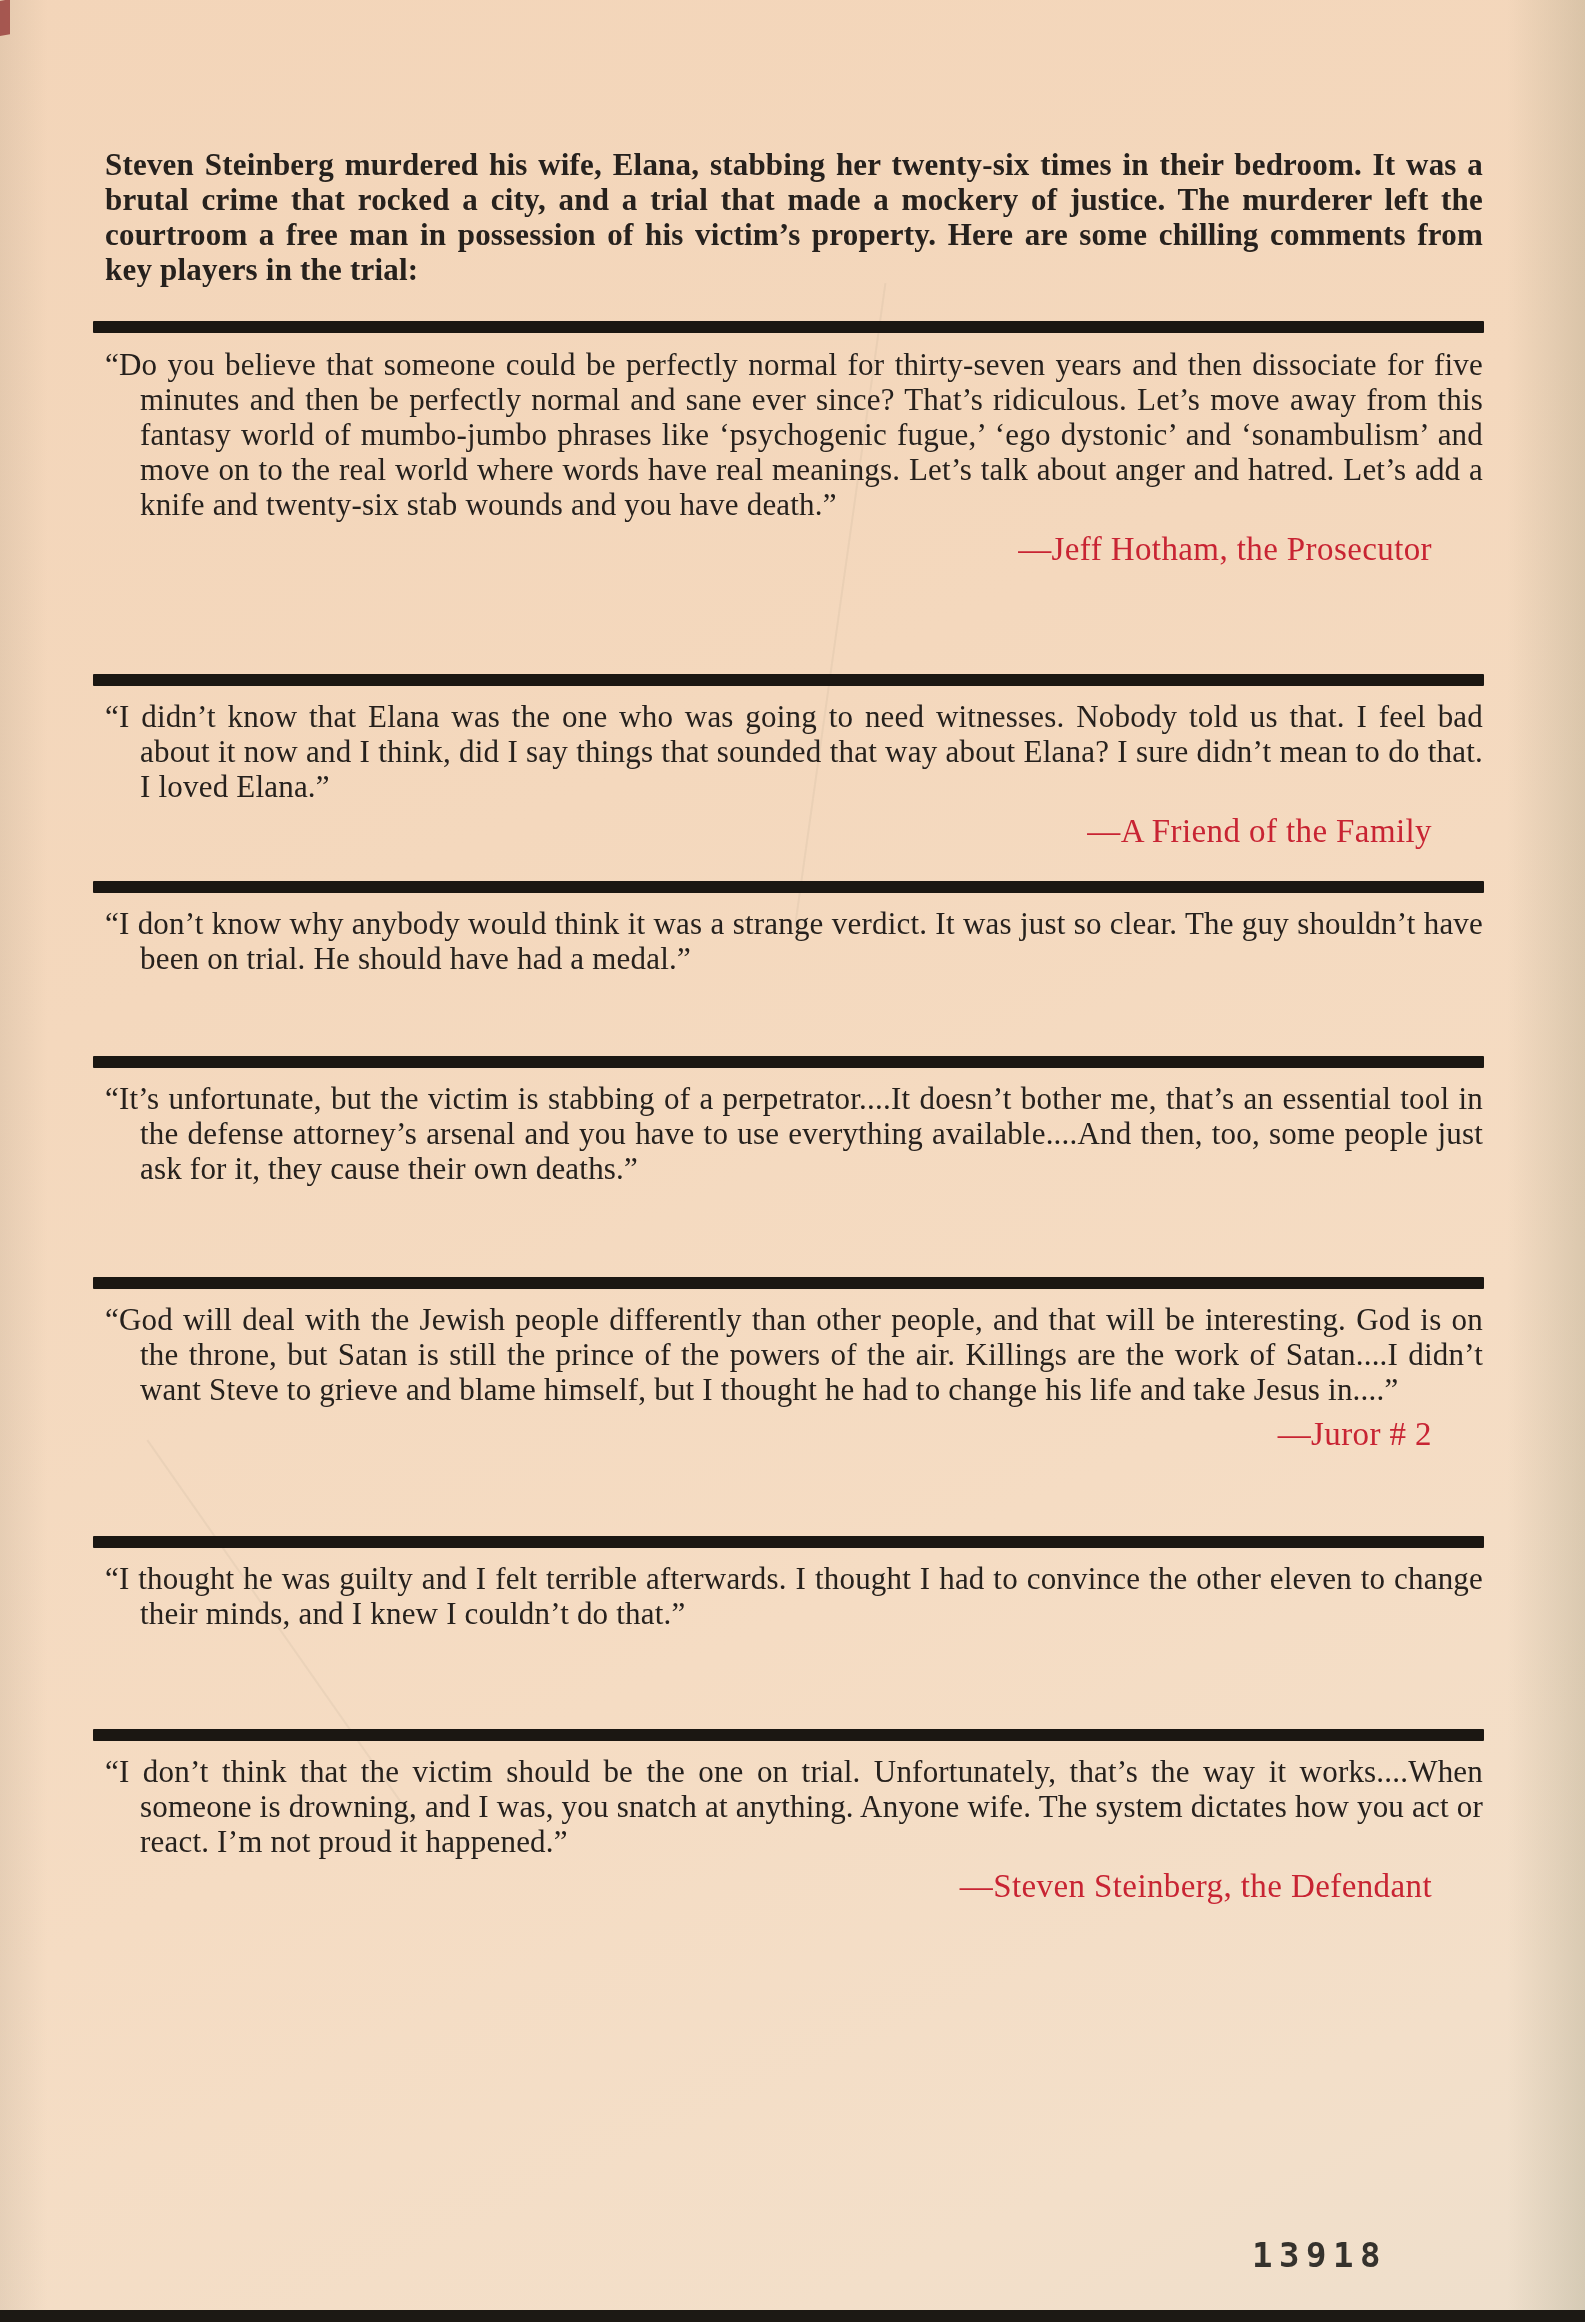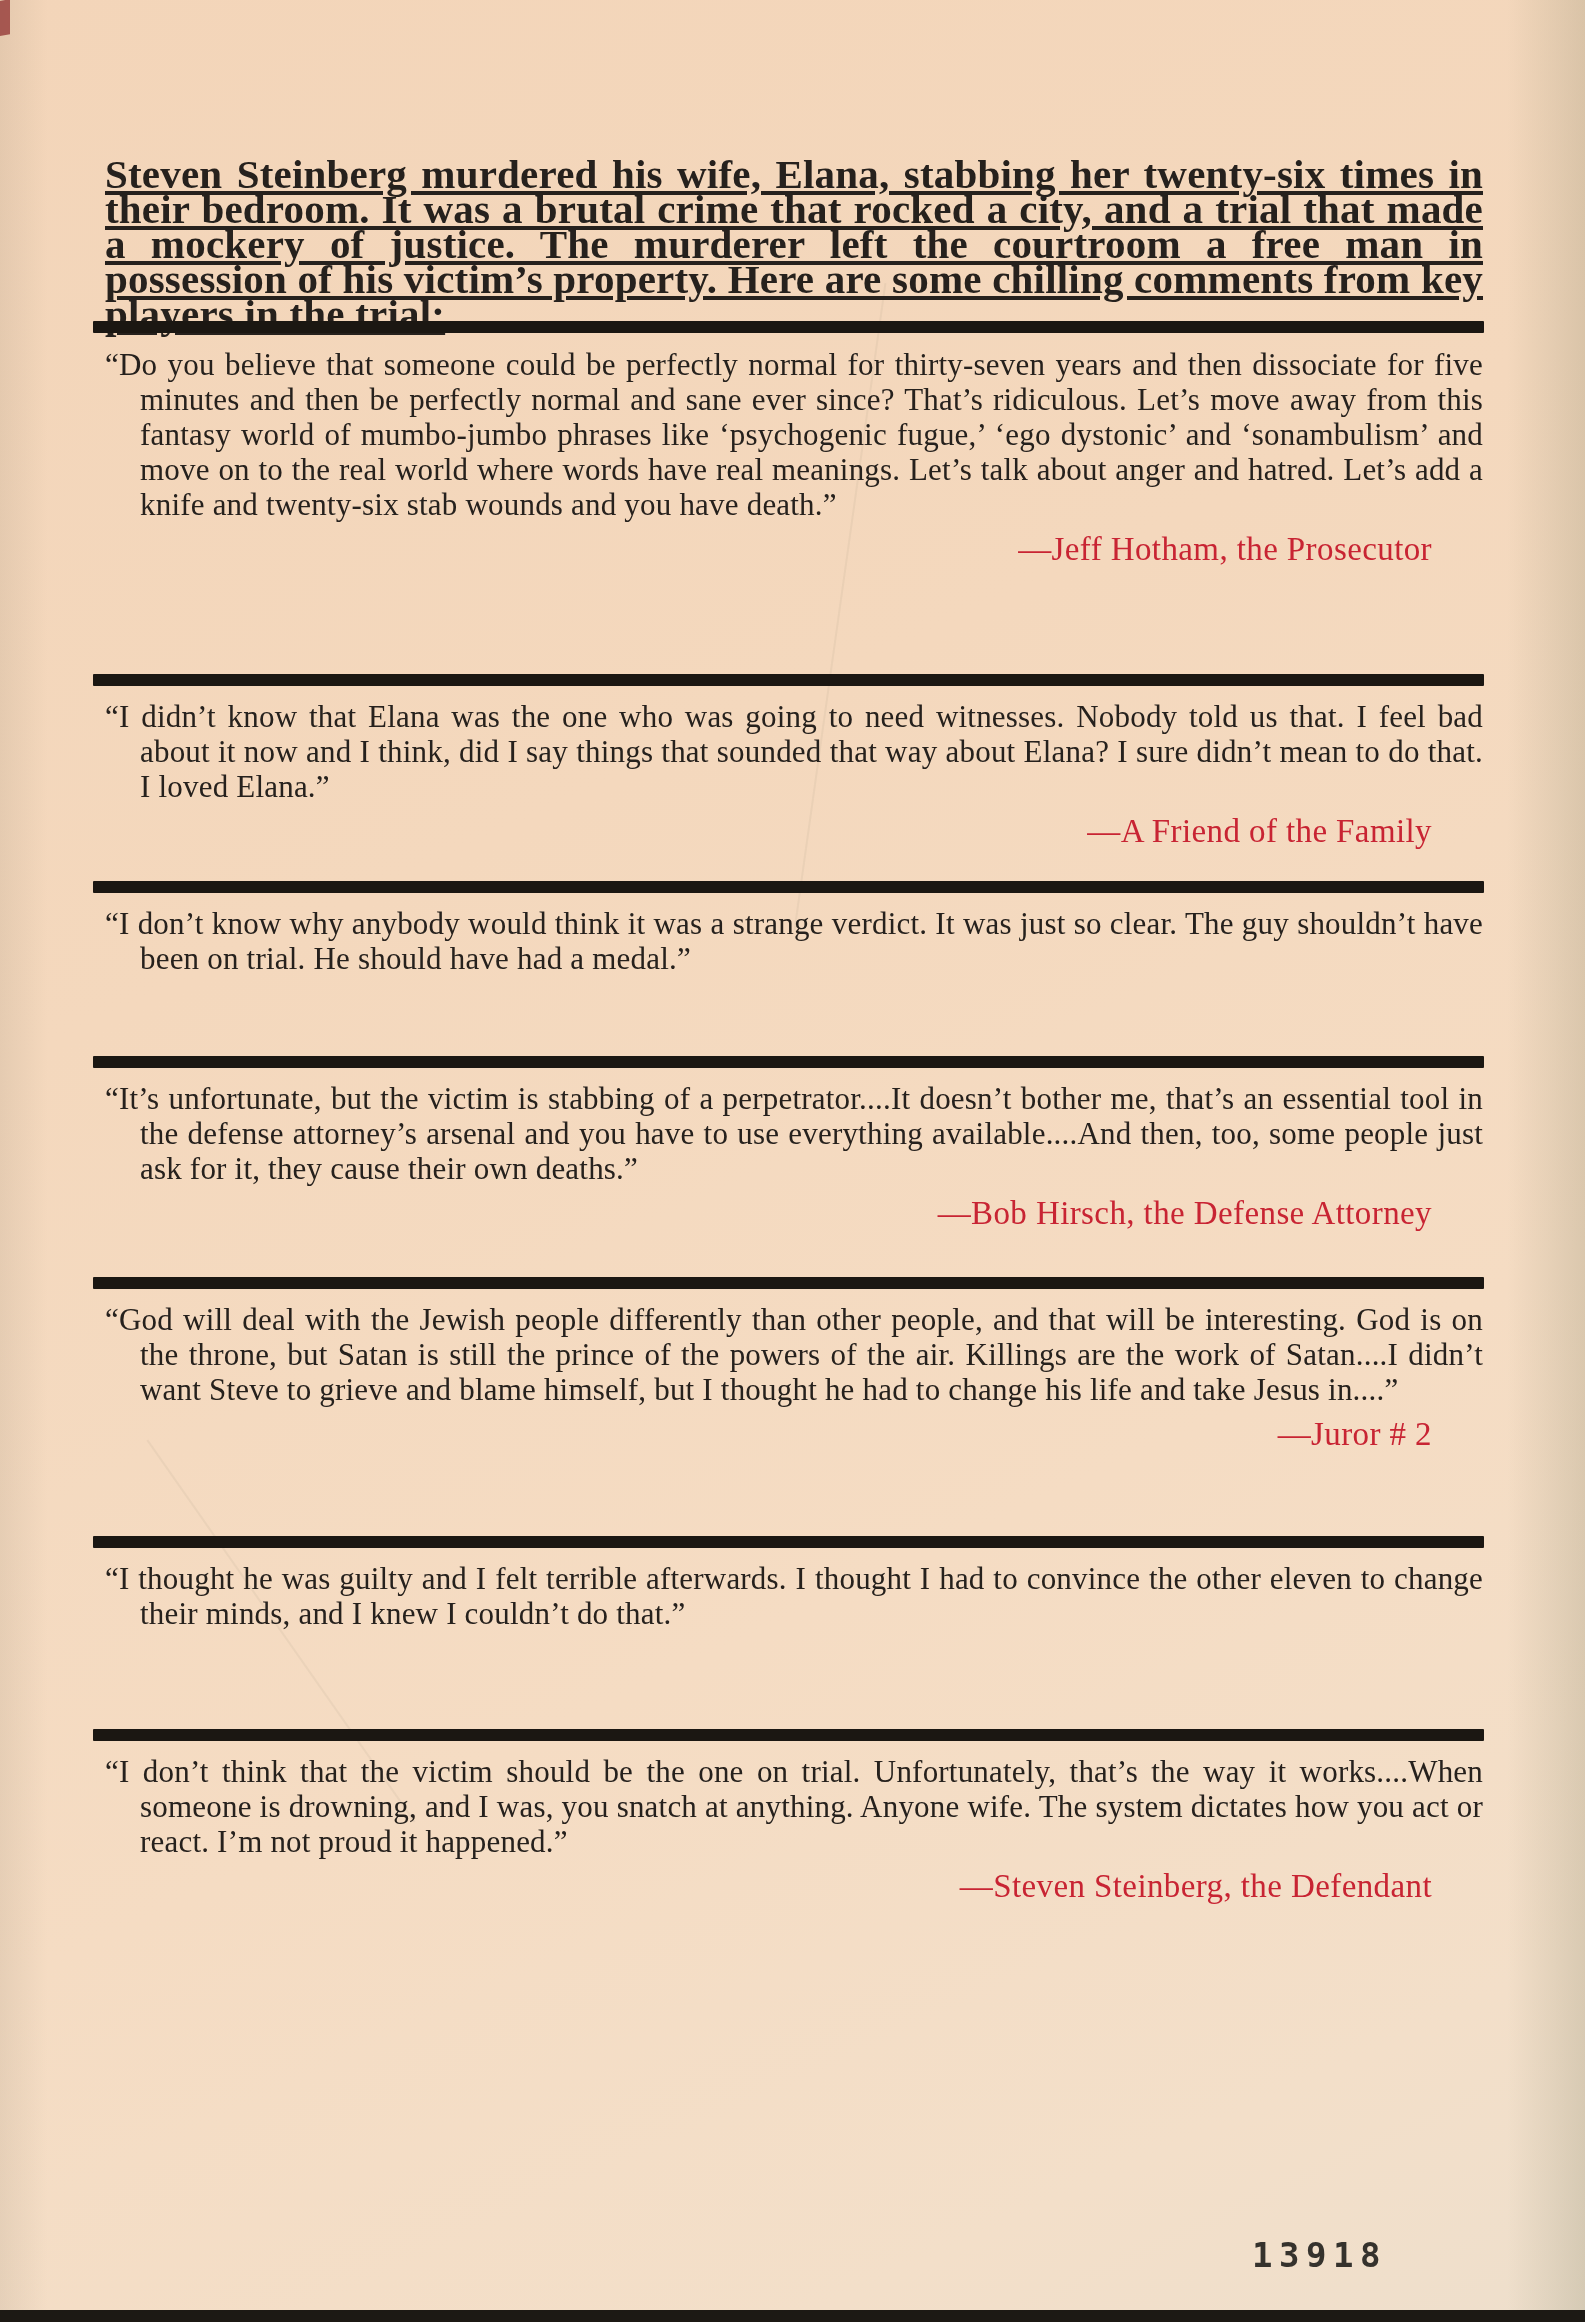--- a/index.html
+++ b/index.html
@@ -17,22 +17,22 @@
   
   .crease{position:absolute;background:rgba(90,80,60,0.06);pointer-events:none;}
   .crease.c1{left:839px;top:280px;width:1.9px;height:653px;transform:rotate(8deg);}
   .crease.c2{left:280px;top:1398px;width:1.9px;height:466px;transform:rotate(-35deg);}
   .corner-mark{
     position:absolute;left:0;top:0;width:10.3px;height:35px;
     background:#9a4340;transform:skewY(-10deg);opacity:.85;
   }
   .intro{
     position:absolute;left:105px;top:116px;width:1378px;
-    font-size:41px;line-height:35px;font-weight:bold;
-    text-align:justify;letter-spacing:0.2px;text-decoration:underline;
+    font-size:31px;line-height:35px;font-weight:bold;
+    text-align:justify;letter-spacing:0.2px;
   }
   .bar{
     position:absolute;left:93px;width:1391px;height:12px;
     background:#1b1712;border-radius:0.9px;
   }
   .bar.b1{top:321px}.bar.b2{top:674px}.bar.b3{top:881px}
   .bar.b4{top:1056px}.bar.b5{top:1277px}.bar.b6{top:1536px}.bar.b7{top:1729px}
   .quote{position:absolute;left:105px;width:1378px;}
   .quote.q1{top:347px}.quote.q2{top:699px}.quote.q3{top:906px}
   .quote.q4{top:1081px}.quote.q5{top:1302px}.quote.q6{top:1561px}.quote.q7{top:1754px}
@@ -86,21 +86,20 @@
     <p>“I didn’t know that Elana was the one who was going to need witnesses. Nobody told us that. I feel bad about it now and I think, did I say things that sounded that way about Elana? I sure didn’t mean to do that. I loved Elana.”</p>
     <div class="attr">—A Friend of the Family</div>
   </section>
 
   <section class="quote q3">
     <p>“I don’t know why anybody would think it was a strange verdict. It was just so clear. The guy shouldn’t have been on trial. He should have had a medal.”</p>
   </section>
 
   <section class="quote q4">
     <p>“It’s unfortunate, but the victim is stabbing of a perpetrator....It doesn’t bother me, that’s an essential tool in the defense attorney’s arsenal and you have to use everything available....And then, too, some people just ask for it, they cause their own deaths.”</p>
-    <div class="attr">—Bob Hirsch, the Defense Attorney</div>
   </section>
 
   <section class="quote q5">
     <p>“God will deal with the Jewish people differently than other people, and that will be interesting. God is on the throne, but Satan is still the prince of the powers of the air. Killings are the work of Satan....I didn’t want Steve to grieve and blame himself, but I thought he had to change his life and take Jesus in....”</p>
     <div class="attr">—Juror # 2</div>
   </section>
 
   <section class="quote q6">
     <p>“I thought he was guilty and I felt terrible afterwards. I thought I had to convince the other eleven to change their minds, and I knew I couldn’t do that.”</p>
   </section>

